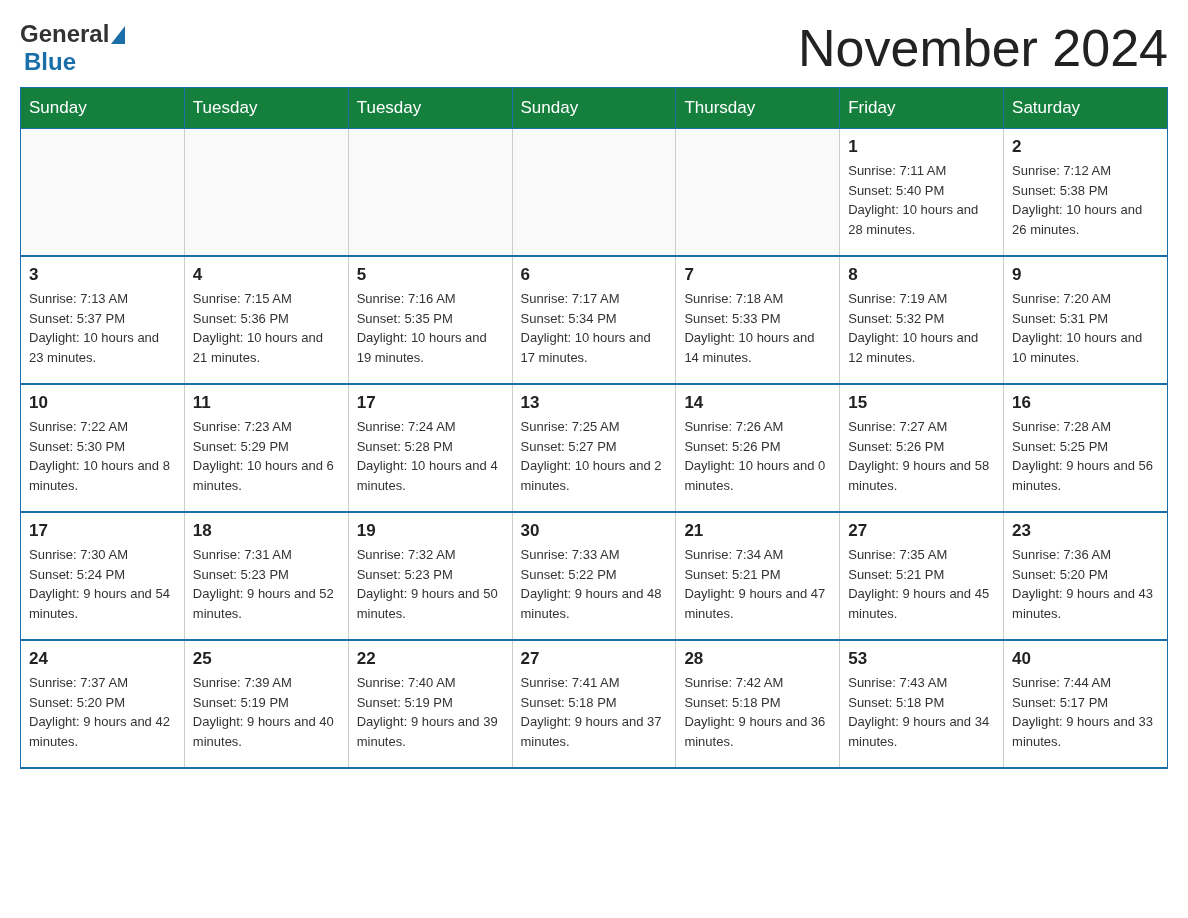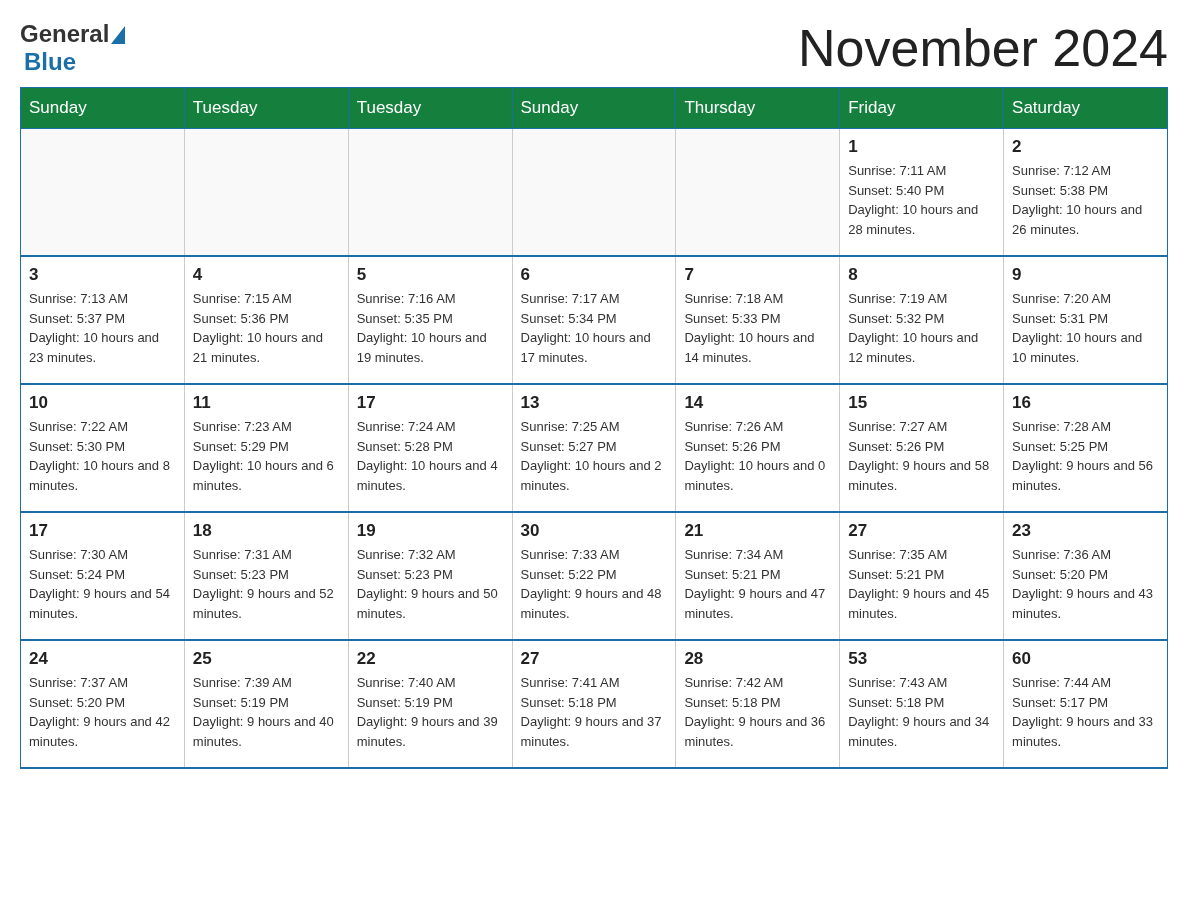--- a/index.html
+++ b/index.html
@@ -264,18 +264,18 @@
         </td>
         <td>
           <span class="day-number">28</span>
           <div class="day-info">Sunrise: 7:42 AM<br>Sunset: 5:18 PM<br>Daylight: 9 hours and 36 minutes.</div>
         </td>
         <td>
           <span class="day-number">53</span>
           <div class="day-info">Sunrise: 7:43 AM<br>Sunset: 5:18 PM<br>Daylight: 9 hours and 34 minutes.</div>
         </td>
         <td>
-          <span class="day-number">60</span>
+          <span class="day-number">40</span>
           <div class="day-info">Sunrise: 7:44 AM<br>Sunset: 5:17 PM<br>Daylight: 9 hours and 33 minutes.</div>
         </td>
       </tr>
     </tbody>
 </table>
 
 </body></html>

